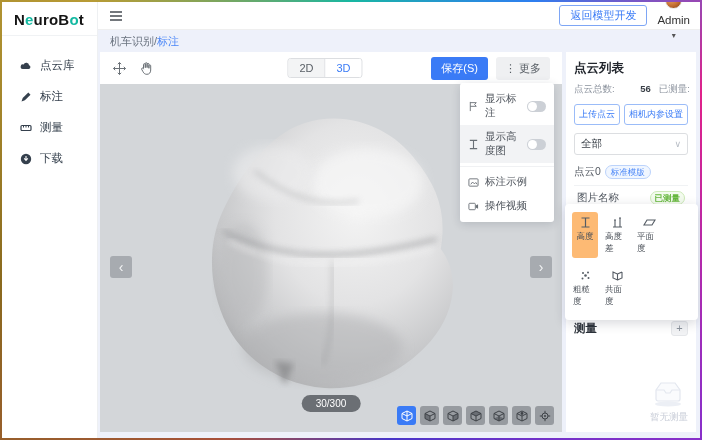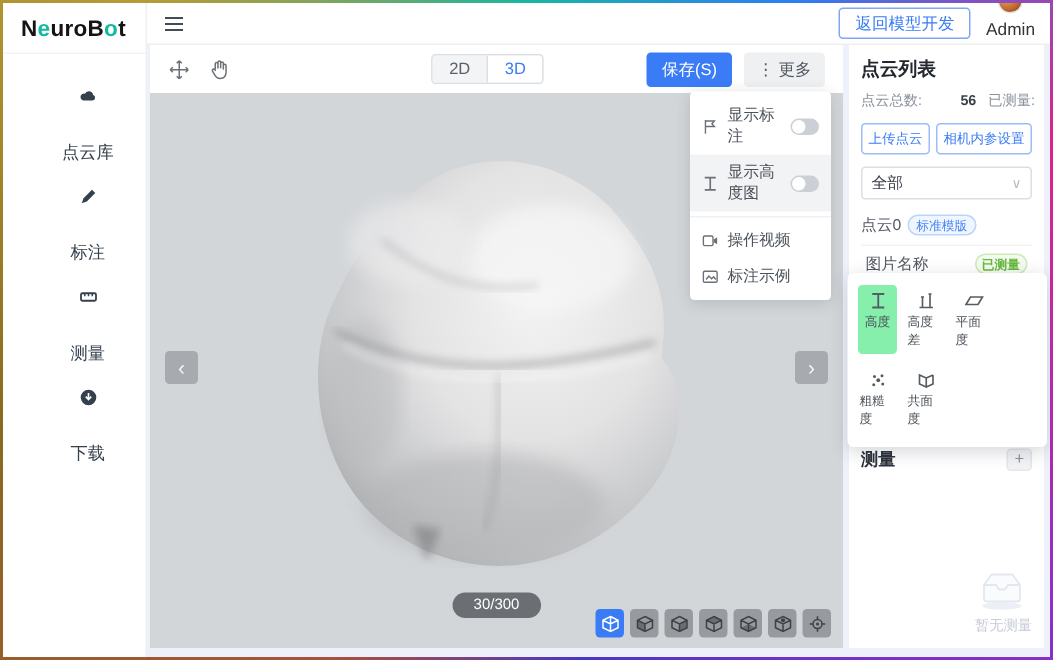--- a/index.html
+++ b/index.html
@@ -6,21 +6,21 @@
   html,body { width:702px; height:440px; font-family:"Liberation Sans","DejaVu Sans",sans-serif; }
   .frame { width:702px; height:440px; padding:2px;
     background:conic-gradient(from 0deg at 50% 50%, #18b7a2, #2e7ef0 40deg, #e0218a 70deg, #8b2fc9 120deg, #4836c9 170deg, #a8503c 210deg, #8a6a1e 260deg, #b89b35 310deg, #18b7a2 360deg); }
   .app { width:100%; height:100%; background:#fff; display:flex; overflow:hidden; }
 
   
   .sidebar { width:96px; background:#fff; border-right:1px solid #eef0f2; flex:0 0 96px; }
   .logo { font-weight:bold; font-size:15px; padding:9px 0 7px 12px; letter-spacing:.2px; color:#141414; border-bottom:1px solid #f0f2f4; }
   .logo .teal { color:#13b9a1; }
   .nav { padding-top:14px; }
-  .nav-item { display:flex; align-items:center; gap:24px; padding:8px 0 8px 18px; font-size:11.5px; color:#35404d; cursor:pointer;flex-direction:column; }
+  .nav-item { display:flex; align-items:center; gap:8px; padding:8px 0 8px 18px; font-size:11.5px; color:#35404d; cursor:pointer; }
   .nav-item svg { width:12px; height:12px; flex:0 0 12px; }
 
   
   .main { flex:1; display:flex; flex-direction:column; background:#eef1fa; min-width:0; }
   .topbar { height:28px; background:#fff; border-bottom:1px solid #efefef; display:flex; align-items:center; padding:0 10px; }
   .burger { width:16px; height:16px; cursor:pointer; }
   .topbar-right { margin-left:auto; display:flex; align-items:center; gap:10px; }
   .back-btn { border:1px solid #7ea6f5; color:#3a7bf6; background:#fff; font-size:11px; padding:2px 10px; border-radius:3px; cursor:pointer; }
   .user { display:flex; align-items:center; gap:5px; font-size:11.5px; color:#333; cursor:pointer;flex-direction:column; }
   .avatar { width:17px; height:17px; border-radius:50%; background:radial-gradient(circle at 35% 30%, #f0b469, #c06a2f 60%, #7c3c16); border:1px solid #e6e6e6; }
@@ -77,21 +77,21 @@
   .prow .badge { margin-left:auto; font-size:8.5px; border-radius:8px; padding:0 4px; line-height:12px;font-weight:bold; }
   .badge.ok { color:#67b83e; background:#f3fbee; border:1px solid #cdeab8; }
   .badge.no { color:#b4bac3; background:#fafbfc; border:1px solid #e4e7ea; }
   .prow.sel { background:#e2e7f1; color:#2c323a; }
   .prow .x { margin-left:auto; color:#9aa1ab; font-size:9px; }
   .prow .act { color:#4a86f7; font-size:9.5px; margin-left:4px; white-space:nowrap; }
 
   .tool-pop { position:absolute; left:-1px; right:-2px; top:152px; background:#fff; border-radius:4px; box-shadow:0 3px 12px rgba(25,35,55,.18); padding:8px 7px 9px; z-index:9; display:flex; flex-wrap:wrap; gap:7px 6px; }
   .tool { width:26px; display:flex; flex-direction:column; align-items:center; gap:2px; font-size:8.5px; color:#4c525a; padding:4px 1px 3px; border-radius:3px; cursor:pointer; }
   .tool svg { width:13px; height:13px; color:#555c64; }
-  .tool.sel { background:#86efac; }
+  .tool.sel { background:#fdba74; }
 
   .measure-hd { margin-top:44px; display:flex; align-items:center; border-top:1px solid #f0f2f4; padding-top:8px; }
   .measure-hd .t { font-size:11.5px; font-weight:bold; color:#2c323a; }
   .addbtn { margin-left:auto; width:17px; height:15px; background:#f2f3f5; border:1px solid #e4e6e9; border-radius:3px; color:#8a919c; font-size:11px; line-height:13px; text-align:center; cursor:pointer; }
   .empty { margin-top:auto; display:flex; flex-direction:column; align-items:flex-end; gap:3px; padding-bottom:2px; }
   .empty svg { width:40px; height:30px; }
   .empty .et { font-size:9.5px; color:#c6cbd6; }
 </style>
 </head>
 <body>
@@ -139,20 +139,23 @@
       <div class="topbar-right">
         <button class="back-btn">返回模型开发</button>
         <div class="user">
           <span class="avatar"></span>
           <span>Admin</span>
           <span style="font-size:8px;color:#555">▾</span>
         </div>
       </div>
     </div>
 
+    <div class="crumbbar">
+      <span>机车识别</span><span>/</span><span class="crumb-cur">标注</span>
+    </div>
 
     <div class="content">
 
       <div class="canvas-card">
         <div class="canvas-toolbar">
           <svg class="tool-ic" viewBox="0 0 15 15">
                 <path d="M7.5 1.5 v12 M1.5 7.5 h12 M7.5 1.5 l-1.7 1.7 M7.5 1.5 l1.7 1.7 M7.5 13.5 l-1.7-1.7 M7.5 13.5 l1.7-1.7 M1.5 7.5 l1.7-1.7 M1.5 7.5 l1.7 1.7 M13.5 7.5 l-1.7-1.7 M13.5 7.5 l-1.7 1.7" stroke="currentColor" stroke-width="1" fill="none"></path>
               </svg>
           <svg class="tool-ic" viewBox="0 0 15 15">
                 <path d="M4.5 7 V3.6 a.9.9 0 0 1 1.8 0 V6.4 M6.3 6.2 V2.6 a.9.9 0 0 1 1.8 0 V6.2 M8.1 6.2 V3.2 a.9.9 0 0 1 1.8 0 V7 M9.9 6.8 V4.8 a.9.9 0 0 1 1.8 0 V9 c0 2.6-1.4 4.3-3.8 4.3 -2 0-2.9-.8-3.9-2.6 L2.6 8.2 a.9.9 0 0 1 1.5-.9 l.4.6" stroke="currentColor" stroke-width="1" fill="none" stroke-linecap="round" stroke-linejoin="round"></path>
@@ -178,31 +181,31 @@
           <div class="menu-item hover">
             <svg viewBox="0 0 12 12">
                   <path d="M2 1.5 h8 M2 10.5 h8 M6 1.5 v9" stroke="currentColor" stroke-width="1.2" fill="none"></path>
                 </svg>
             <span>显示高度图</span>
             <span class="toggle"></span>
           </div>
           <div class="menu-sep"></div>
           <div class="menu-item">
             <svg viewBox="0 0 12 12">
+                  <rect x="1" y="2" width="10" height="8" rx="1" fill="none" stroke="currentColor" stroke-width="1"></rect>
+                  <path d="M3 8 l2-2.5 2 2 1.5-1.5 1.5 2" fill="none" stroke="currentColor" stroke-width="1"></path>
+                </svg>
+            <span>标注示例</span>
+          </div>
+          <div class="menu-item">
+            <svg viewBox="0 0 12 12">
                   <rect x="1" y="2.5" width="7" height="7" rx="1" fill="none" stroke="currentColor" stroke-width="1"></rect>
                   <path d="M8.5 5 l2.5-1.5 v5 L8.5 7z" fill="currentColor"></path>
                 </svg>
             <span>操作视频</span>
-          </div>
-          <div class="menu-item">
-            <svg viewBox="0 0 12 12">
-                  <rect x="1" y="2" width="10" height="8" rx="1" fill="none" stroke="currentColor" stroke-width="1"></rect>
-                  <path d="M3 8 l2-2.5 2 2 1.5-1.5 1.5 2" fill="none" stroke="currentColor" stroke-width="1"></path>
-                </svg>
-            <span>标注示例</span>
           </div>
         </div>
 
         <div class="viewport">
           <svg class="tooth" width="285" height="290" viewBox="0 0 285 290">
             <defs>
               <radialGradient id="gA" cx="60%" cy="35%" r="75%">
                 <stop offset="0%" stop-color="#f3f3f3"></stop>
                     <stop offset="45%" stop-color="#e3e3e4"></stop>
                 <stop offset="78%" stop-color="#c6c7c9"></stop>

